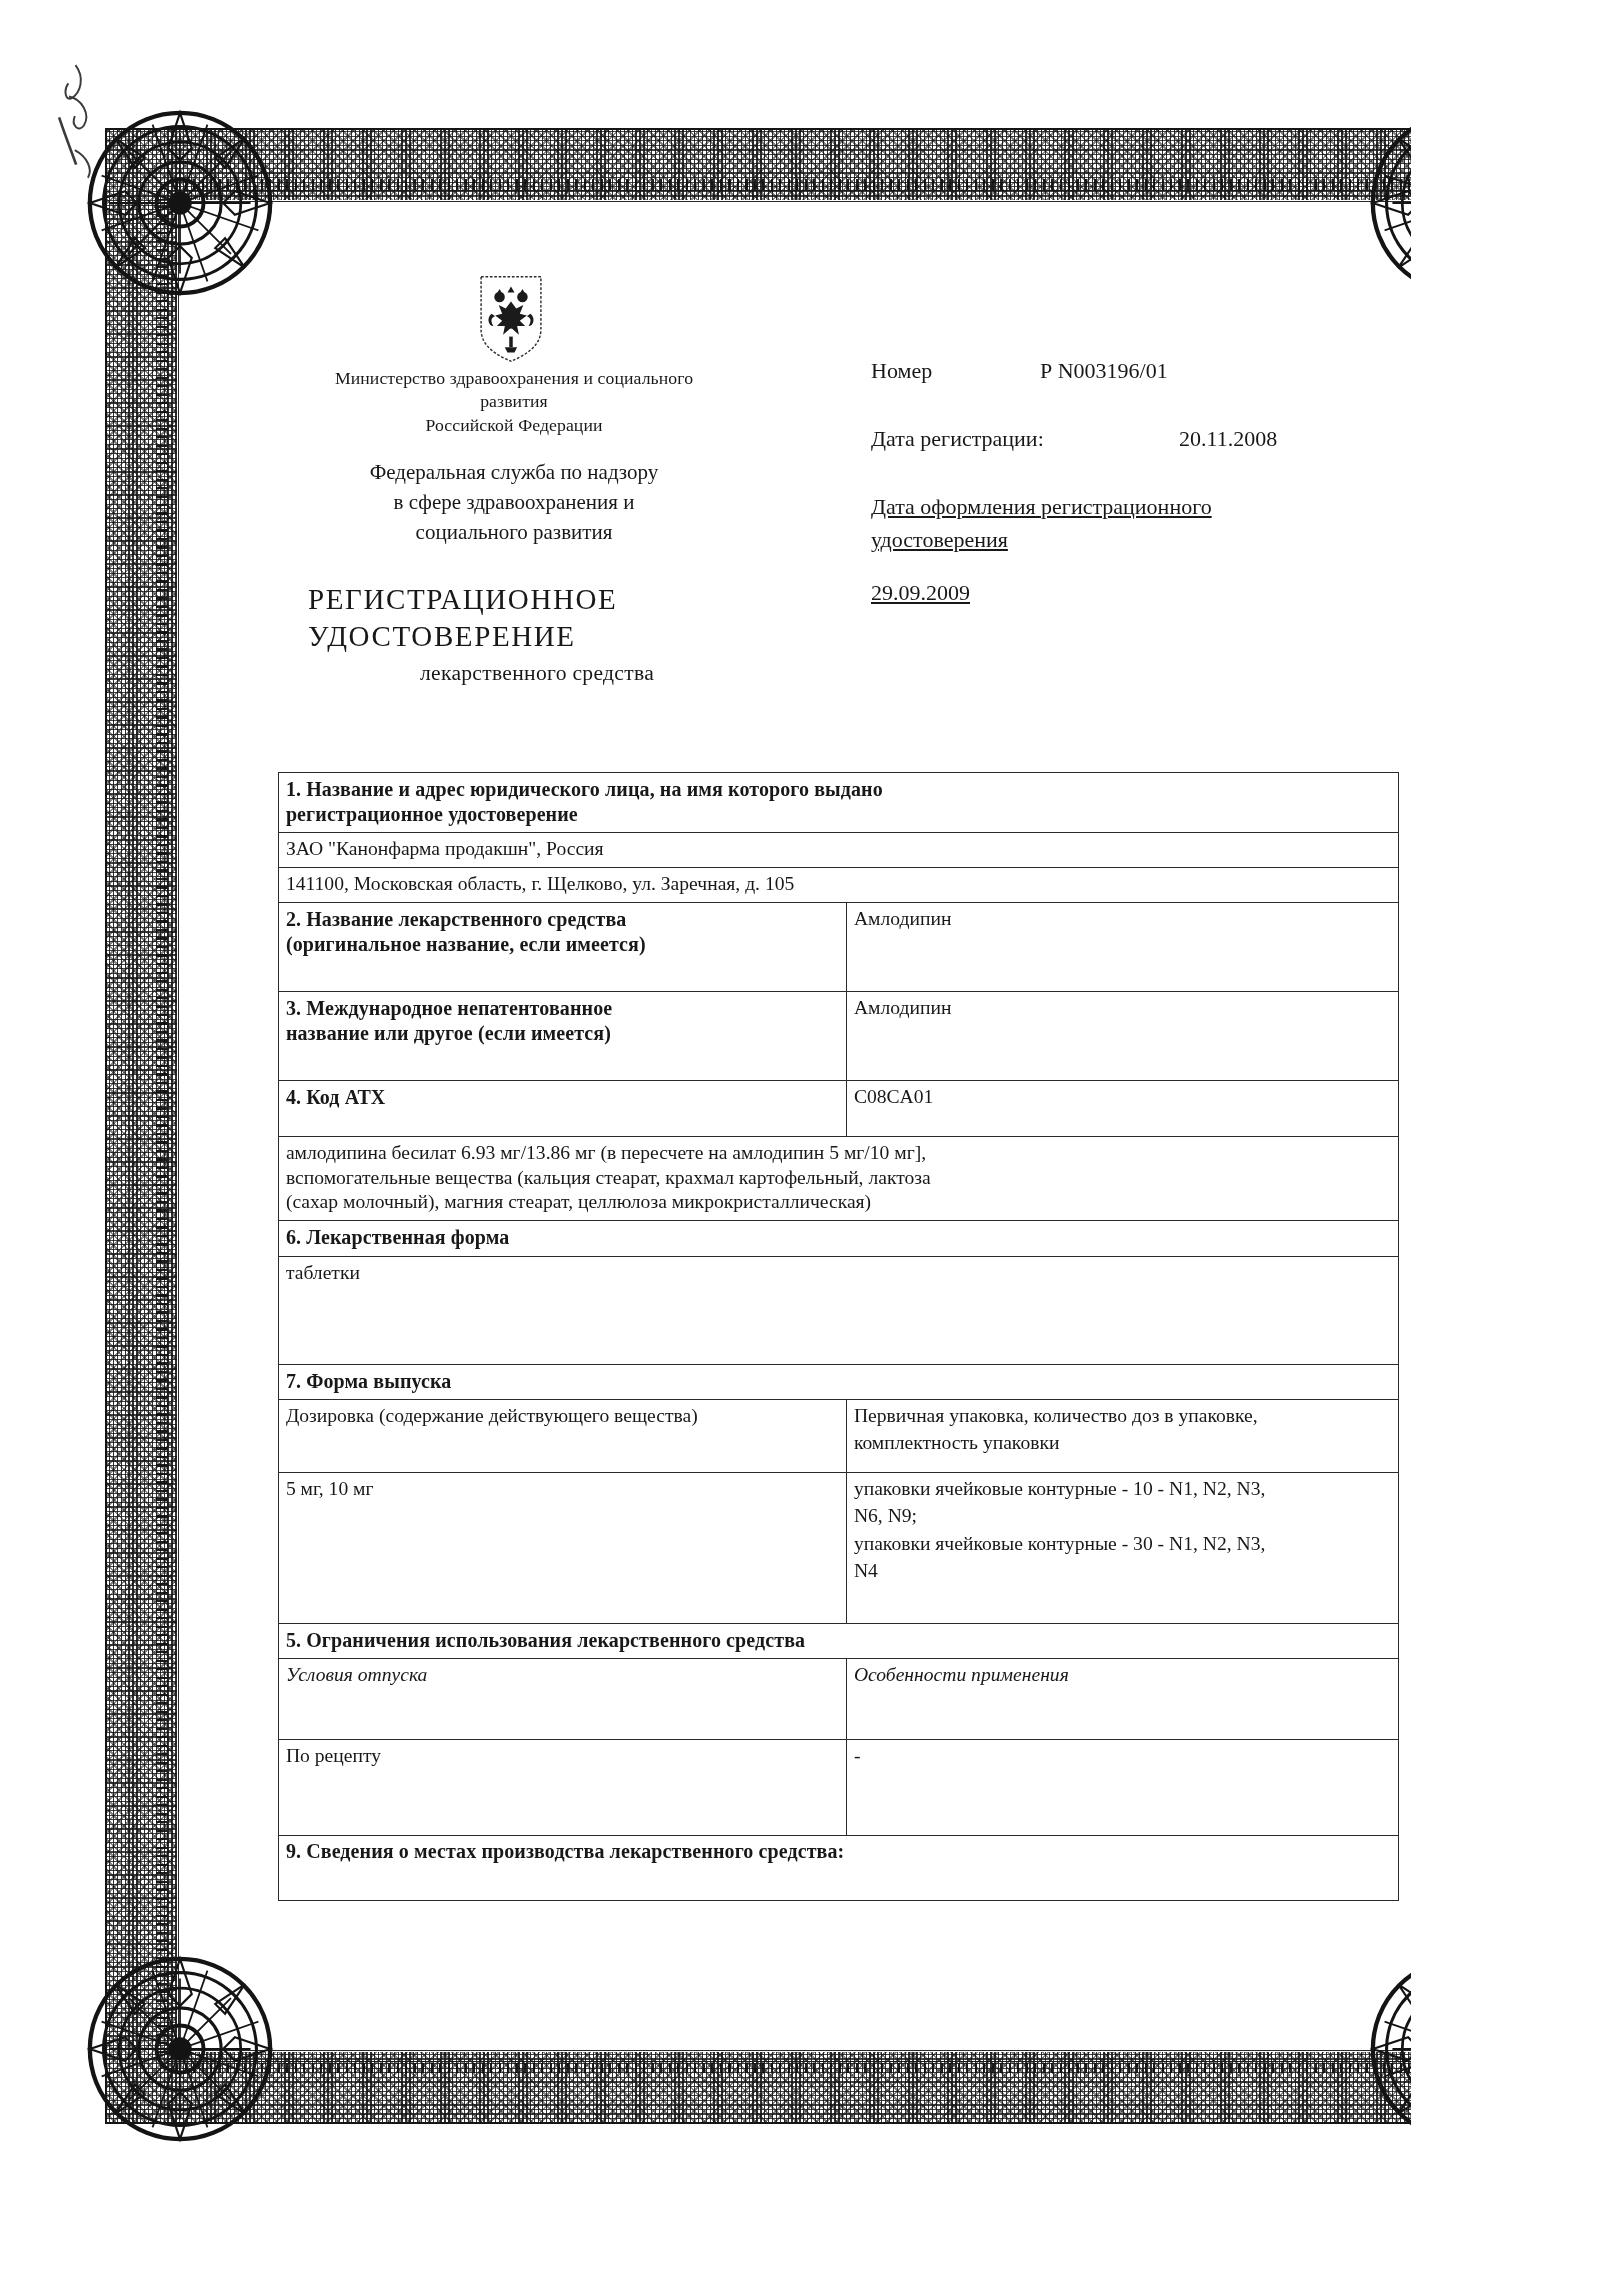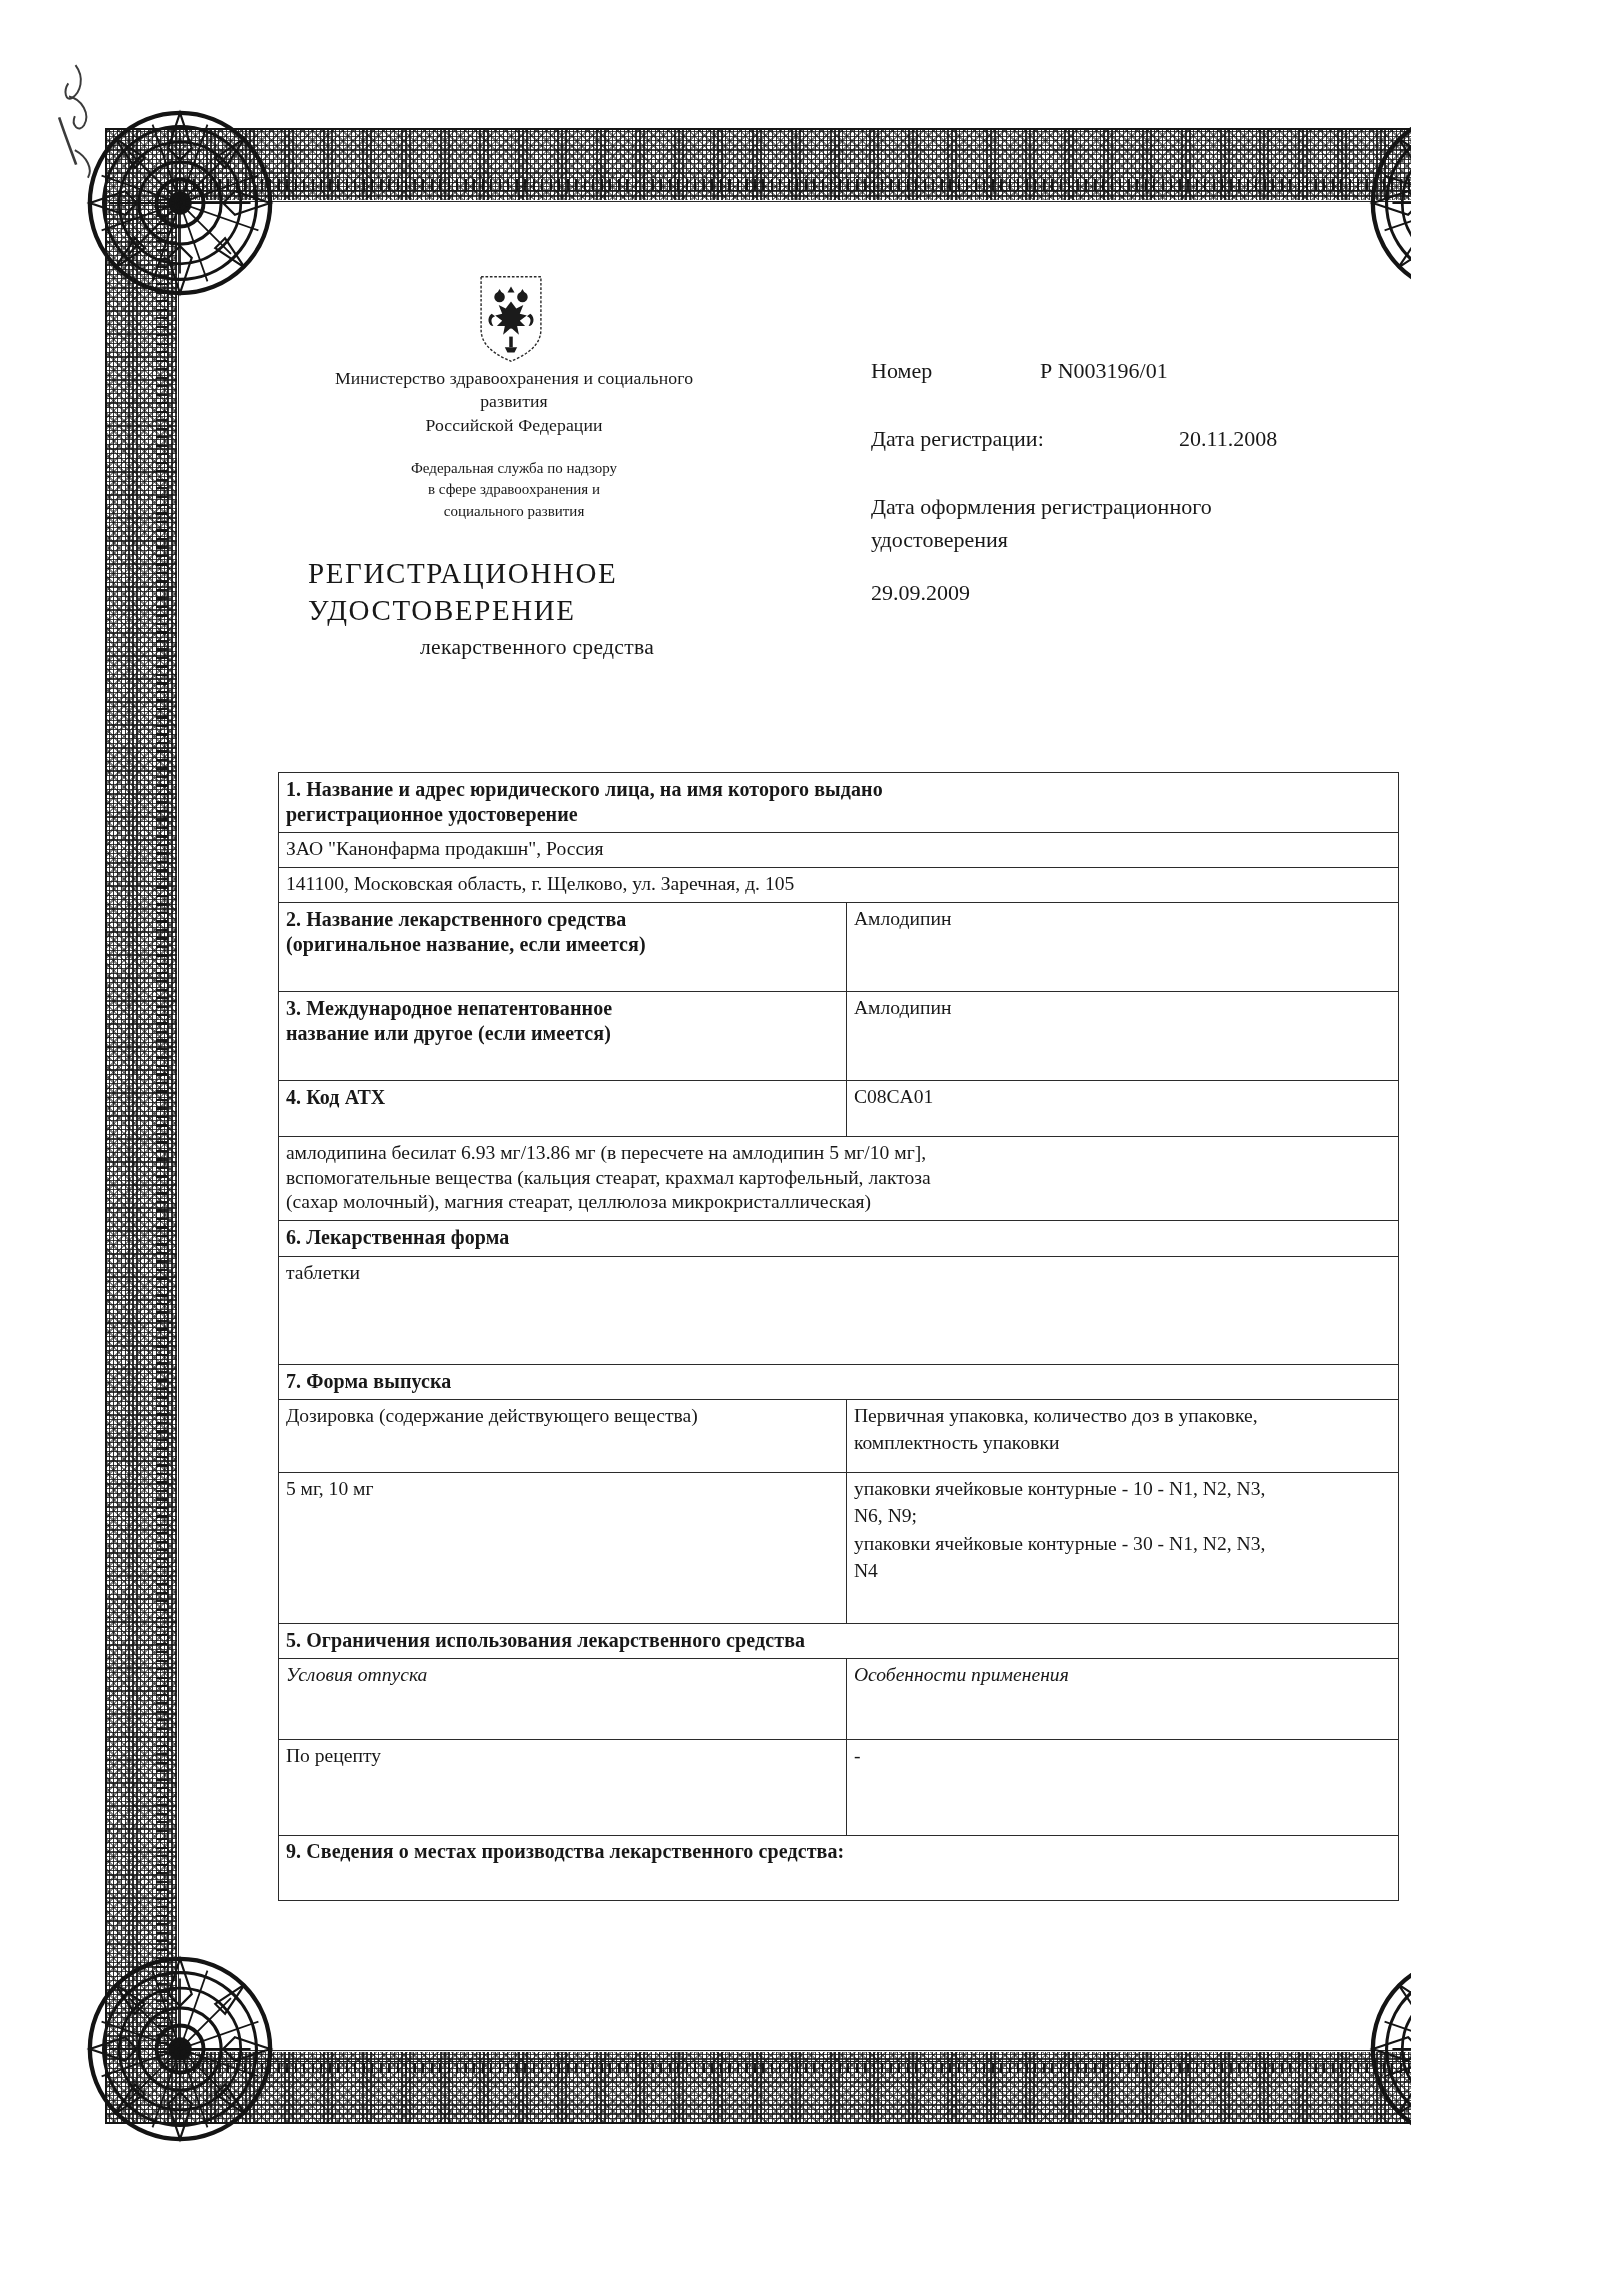--- a/index.html
+++ b/index.html
@@ -129,21 +129,21 @@
     width: 504px;
     text-align: center;
     line-height: 1.32;
   }
   .hdr-ministry {
     font-size: 17.7px;
     letter-spacing: 0.1px;
   }
   .hdr-service {
     margin-top: 21px;
-    font-size: 15px;
+    font-size: 21px;
     line-height: 1.42;
   }
   .hdr-title {
     margin-top: 33px;
     font-size: 29px;
     letter-spacing: 1.6px;
     line-height: 1.28;
     text-align: left;
     padding-left: 46px;
   }
@@ -156,20 +156,21 @@
   }
 
   
   .hdr-right {
     position: absolute;
     left: 609px;
     top: 79px;
     width: 517px;
     font-size: 22px;
     line-height: 1.5;
+    text-decoration: underline;
   }
   .hr-row { position: relative; }
   .hr-label { display: inline-block; }
   .hr-value { position: absolute; }
   .hr-block { margin-top: 35px; }
   .hr-date-alone { margin-top: 20px; }
 
   
   .doc-table {
     position: absolute;

